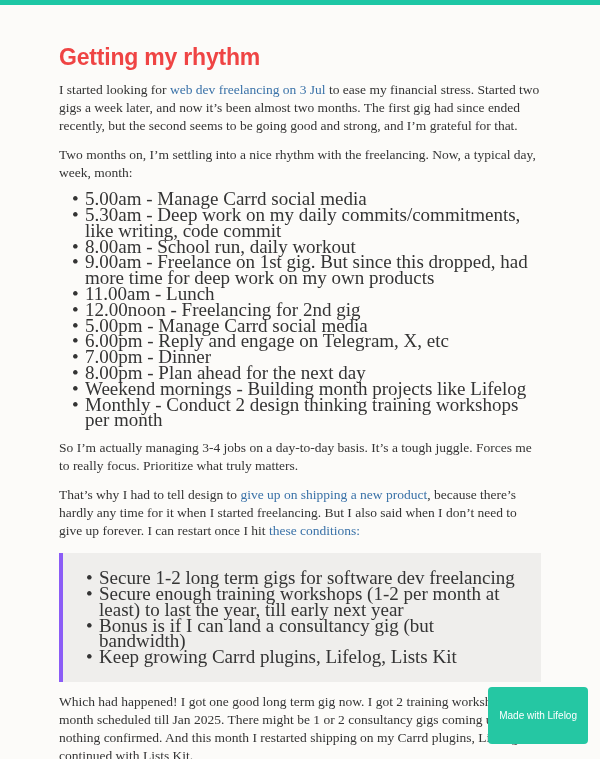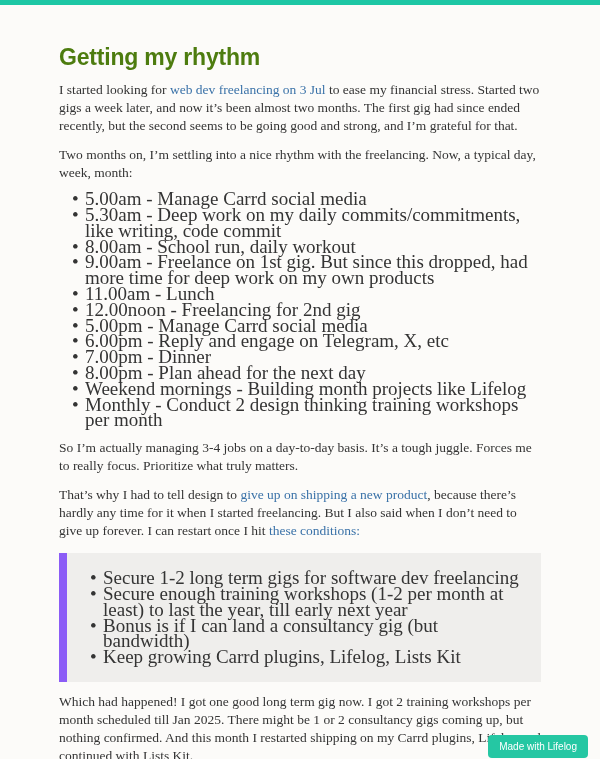--- a/index.html
+++ b/index.html
@@ -21,21 +21,21 @@
   .article {
     width: 482px;
     margin: 0 auto;
   }
   h1.post-title {
     margin-top: 40px;
     font-family: "Liberation Sans", "DejaVu Sans", sans-serif;
     font-weight: 700;
     font-size: 23px;
     line-height: 1.1;
-    color: #4d7c0f;
+    color: #ef4444;
     letter-spacing: -0.2px;
   }
   .byline {
     margin-top: 15px;
     font-family: "Liberation Sans", "DejaVu Sans", sans-serif;
     font-size: 11px;
     color: #9b9b9b;
   }
   .byline .dot { margin: 0 4px; }
   .article p {
@@ -61,33 +61,33 @@
     padding-left: 4px;
   }
   ul.schedule-list li::before, ul.conditions-list li::before {
     content: "\2022";
     position: absolute;
     left: -9px;
   }
   blockquote.conditions-quote {
     margin-top: 13px;
     background: #EFEEEC;
-    border-left: 8px solid #8b5cf6;
+    border-left: 4px solid #8b5cf6;
     padding: 17px 18px 17px 10px;
   }
   blockquote.conditions-quote ul { margin-top: 0; }
   .made-with-badge {
     position: fixed;
     right: 12px;
-    bottom: 1px;
+    bottom: 15px;
     background: #25C7A3;
     color: #ffffff;
     font-family: "Liberation Sans", "DejaVu Sans", sans-serif;
     font-size: 10px;
-    padding: 6px 11px;
+    padding: 23px 11px;
     border-radius: 4px;
     cursor: pointer;
     border: none;
     margin-left: 45px;
   }
 </style>
 </head>
 <body>
 
 <div class="top-bar"></div>

